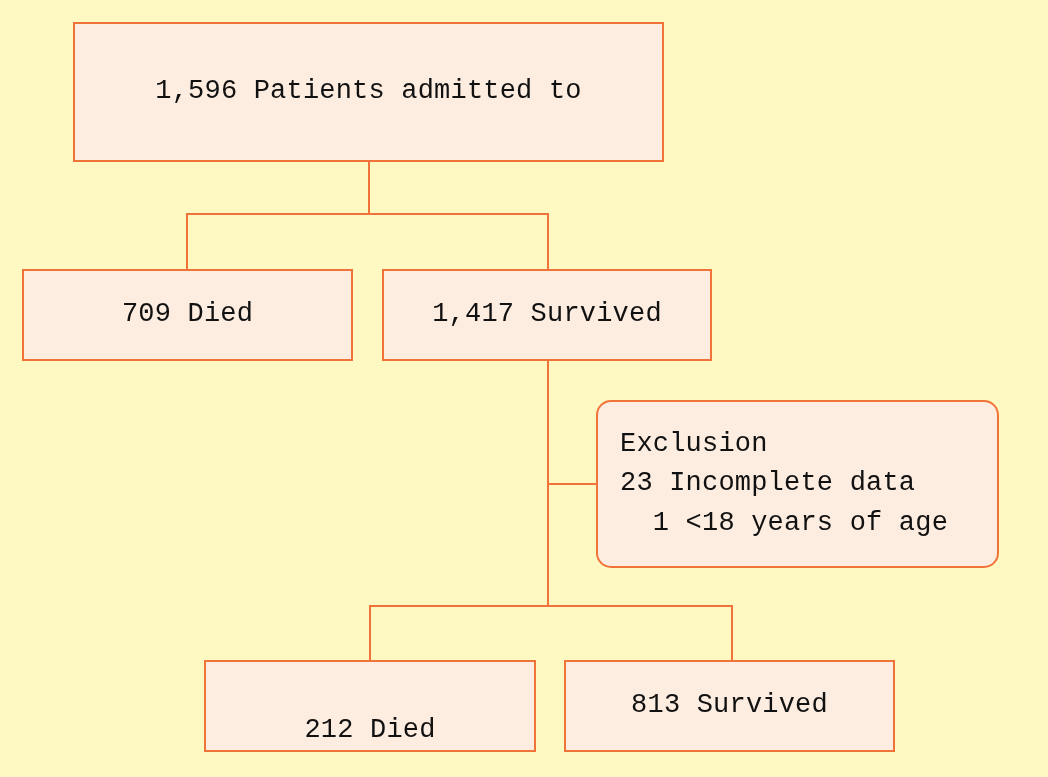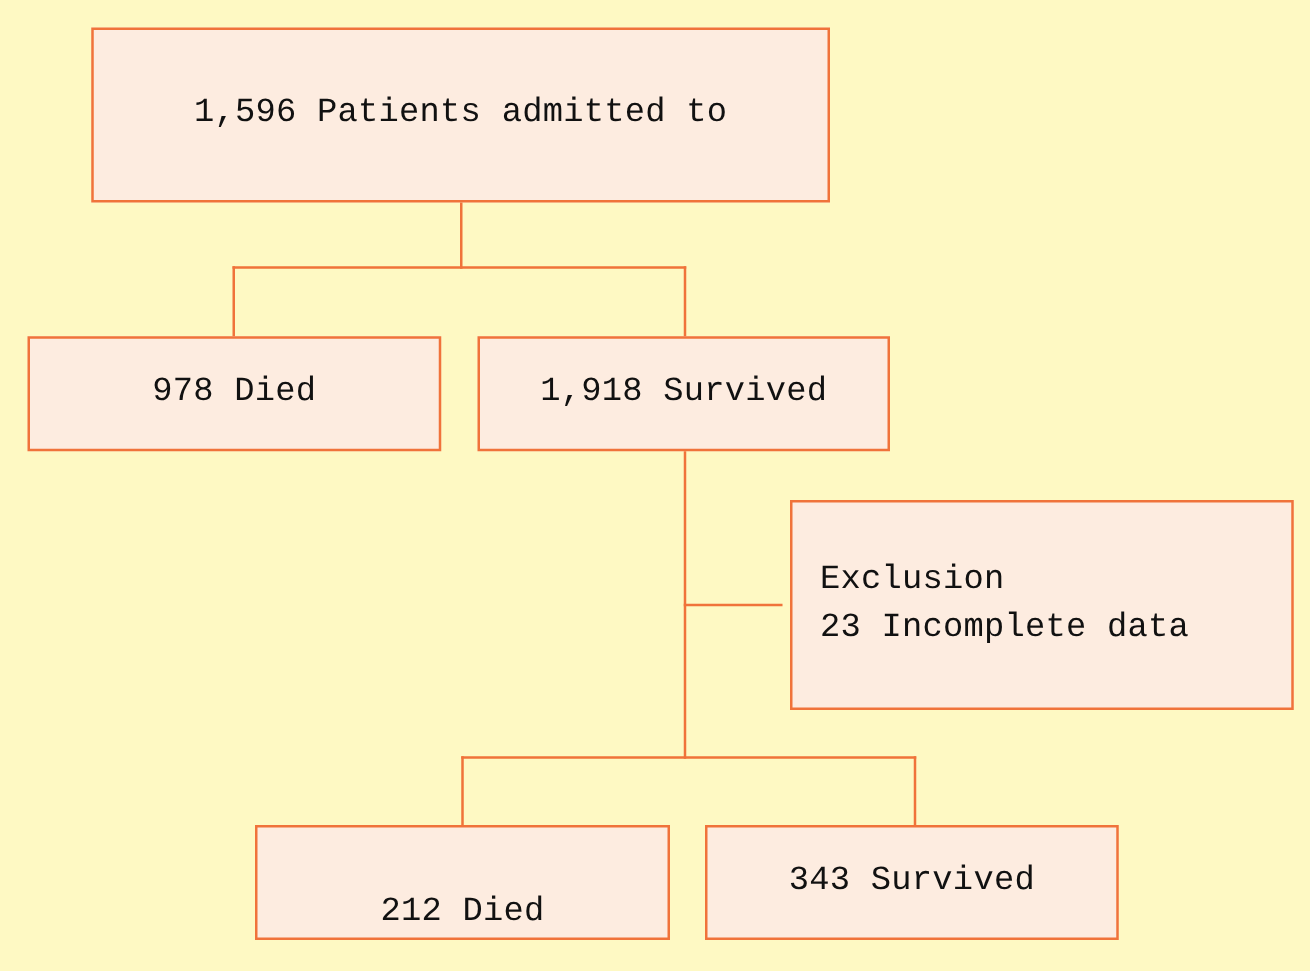--- a/index.html
+++ b/index.html
@@ -60,40 +60,41 @@
   <div class="node" style="left:73px; top:22px; width:591px; height:140px;">
     <span class="line">1,596 Patients admitted to</span>
   </div>
 
   <div class="conn v" style="left:368px; top:162px; height:53px;"></div>
   <div class="conn h" style="left:186px; top:213px; width:363px;"></div>
   <div class="conn v" style="left:186px; top:213px; height:57px;"></div>
   <div class="conn v" style="left:547px; top:213px; height:57px;"></div>
 
   <div class="node" style="left:22px; top:269px; width:331px; height:92px;">
-    <span class="line">978 Died</span>
+    <span class="line">709 Died</span>
   </div>
 
   <div class="node" style="left:382px; top:269px; width:330px; height:92px;">
-    <span class="line">1,918 Survived</span>
+    <span class="line">1,417 Survived</span>
   </div>
 
   <div class="conn v" style="left:547px; top:361px; height:246px;"></div>
   <div class="conn h" style="left:547px; top:483px; width:79px;"></div>
 
-  <div class="node align-left" style="left:632px; top:400px; width:403px; height:168px;">
+  <div class="node align-left" style="left:596px; top:400px; width:403px; height:168px;border-radius:15px;">
     <span class="line">Exclusion</span>
     <span class="line">23 Incomplete data</span>
+    <span class="line">  1 &lt;18 years of age</span>
   </div>
 
   <div class="conn h" style="left:369px; top:605px; width:364px;"></div>
   <div class="conn v" style="left:369px; top:605px; height:56px;"></div>
   <div class="conn v" style="left:731px; top:605px; height:56px;"></div>
 
   <div class="node" style="left:204px; top:660px; width:332px; height:92px;justify-content:flex-end;">
     <span class="line">212 Died</span>
   </div>
 
   <div class="node" style="left:564px; top:660px; width:331px; height:92px;">
-    <span class="line">343 Survived</span>
+    <span class="line">813 Survived</span>
   </div>
 
 </div>
 
 </body></html>

